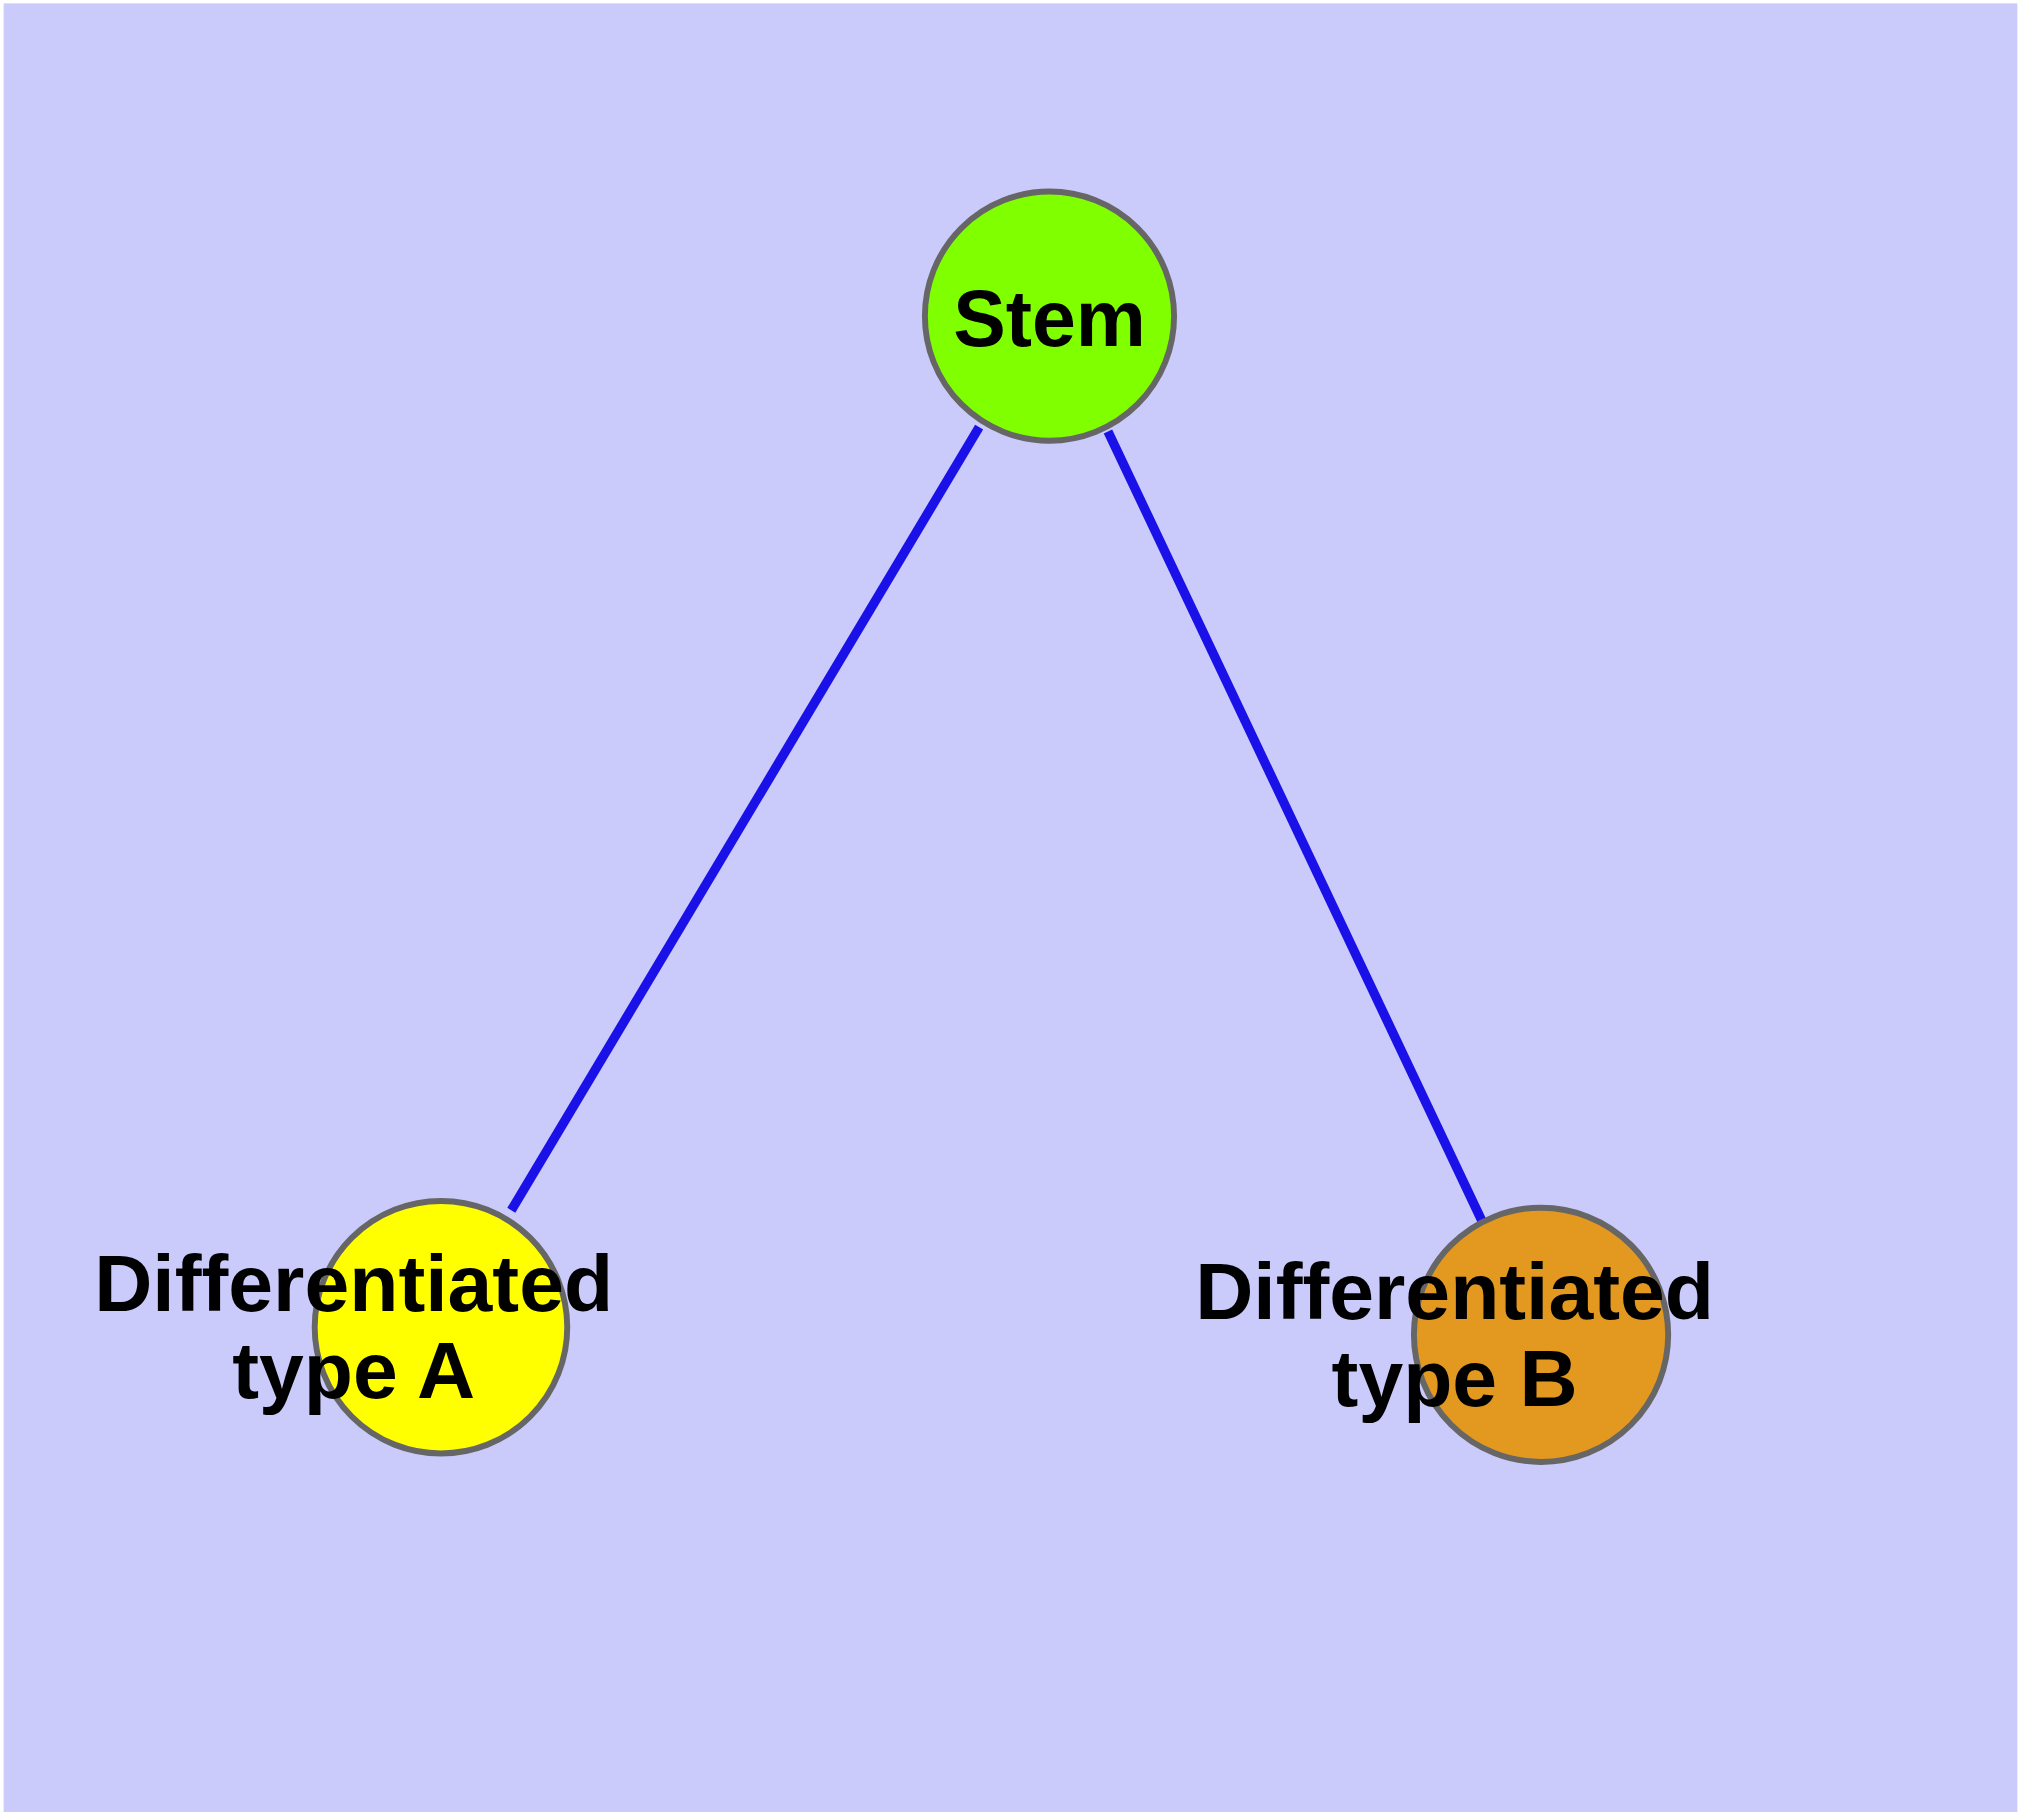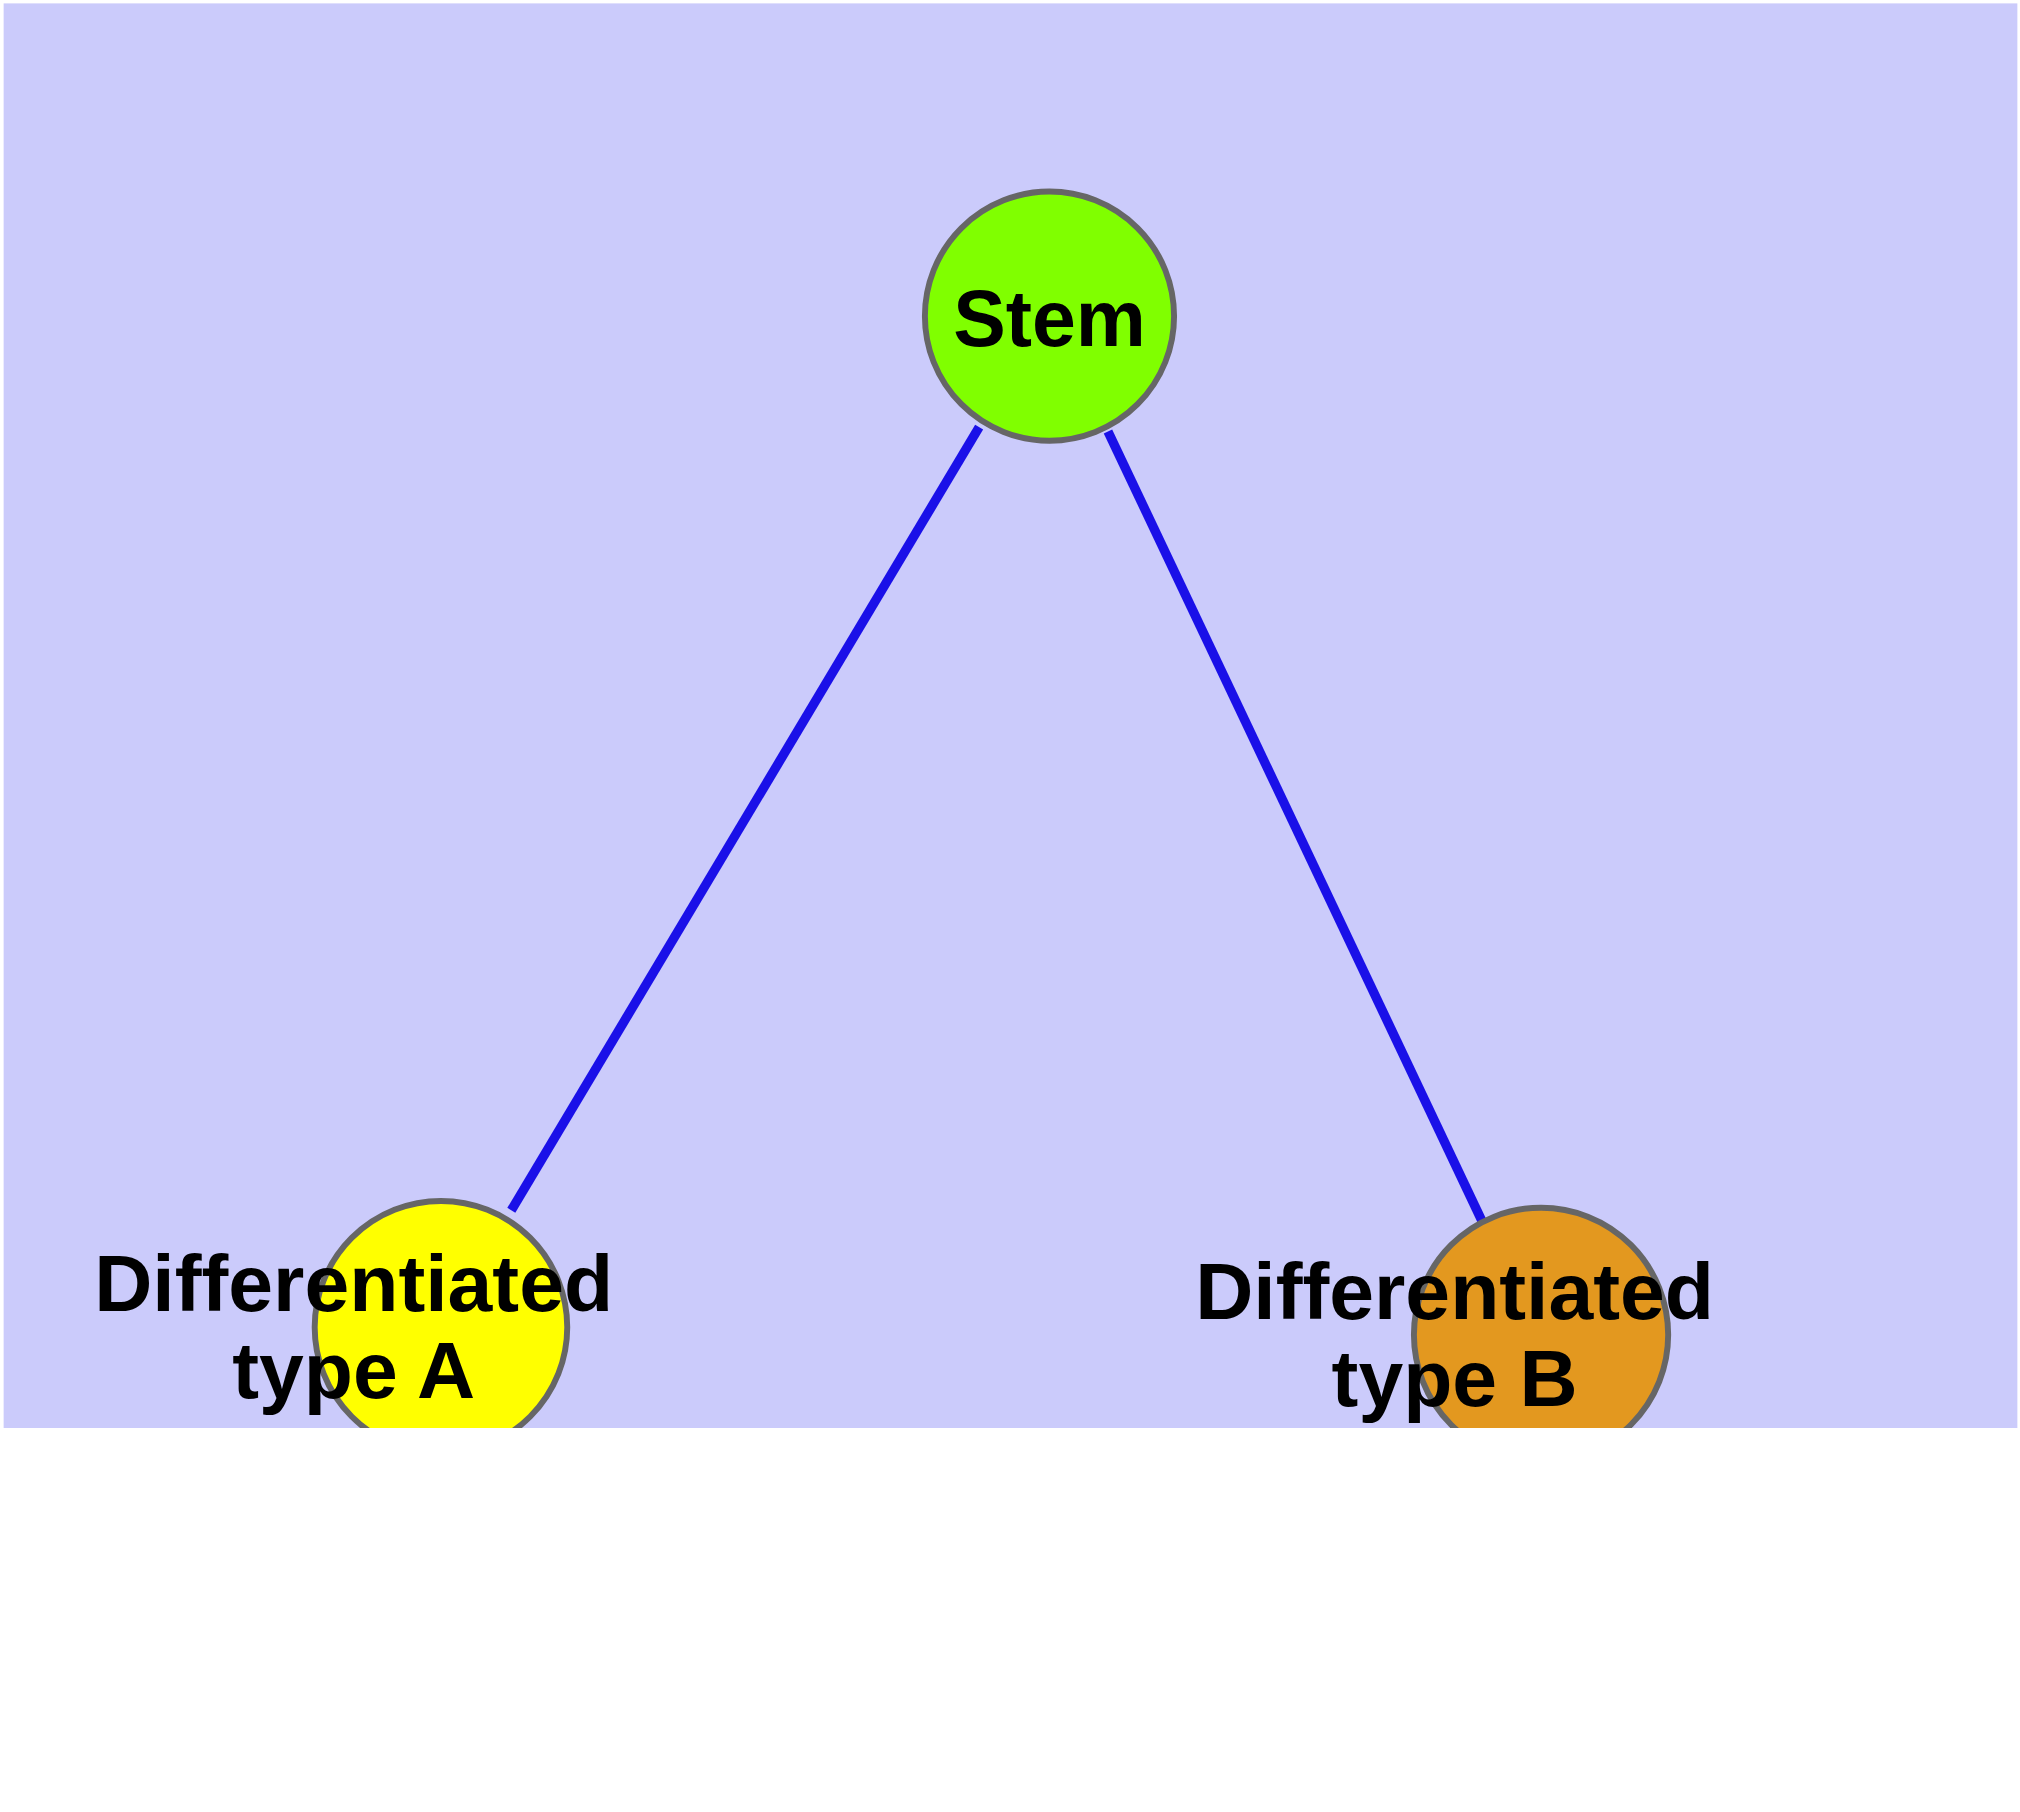--- a/index.html
+++ b/index.html
@@ -7,21 +7,21 @@
     margin: 0;
     padding: 0;
     background: #ffffff;
   }
   body {
     font-family: "Liberation Sans", sans-serif;
   }
   #canvas {
     position: relative;
     width: 2021px;
-    height: 1428px;
+    height: 1812px;
     overflow: hidden;
     background: #ffffff;
   }
   #graph-svg {
     position: absolute;
     top: 0;
     left: 0;
     width: 2021px;
     height: 1812px;
     display: block;

